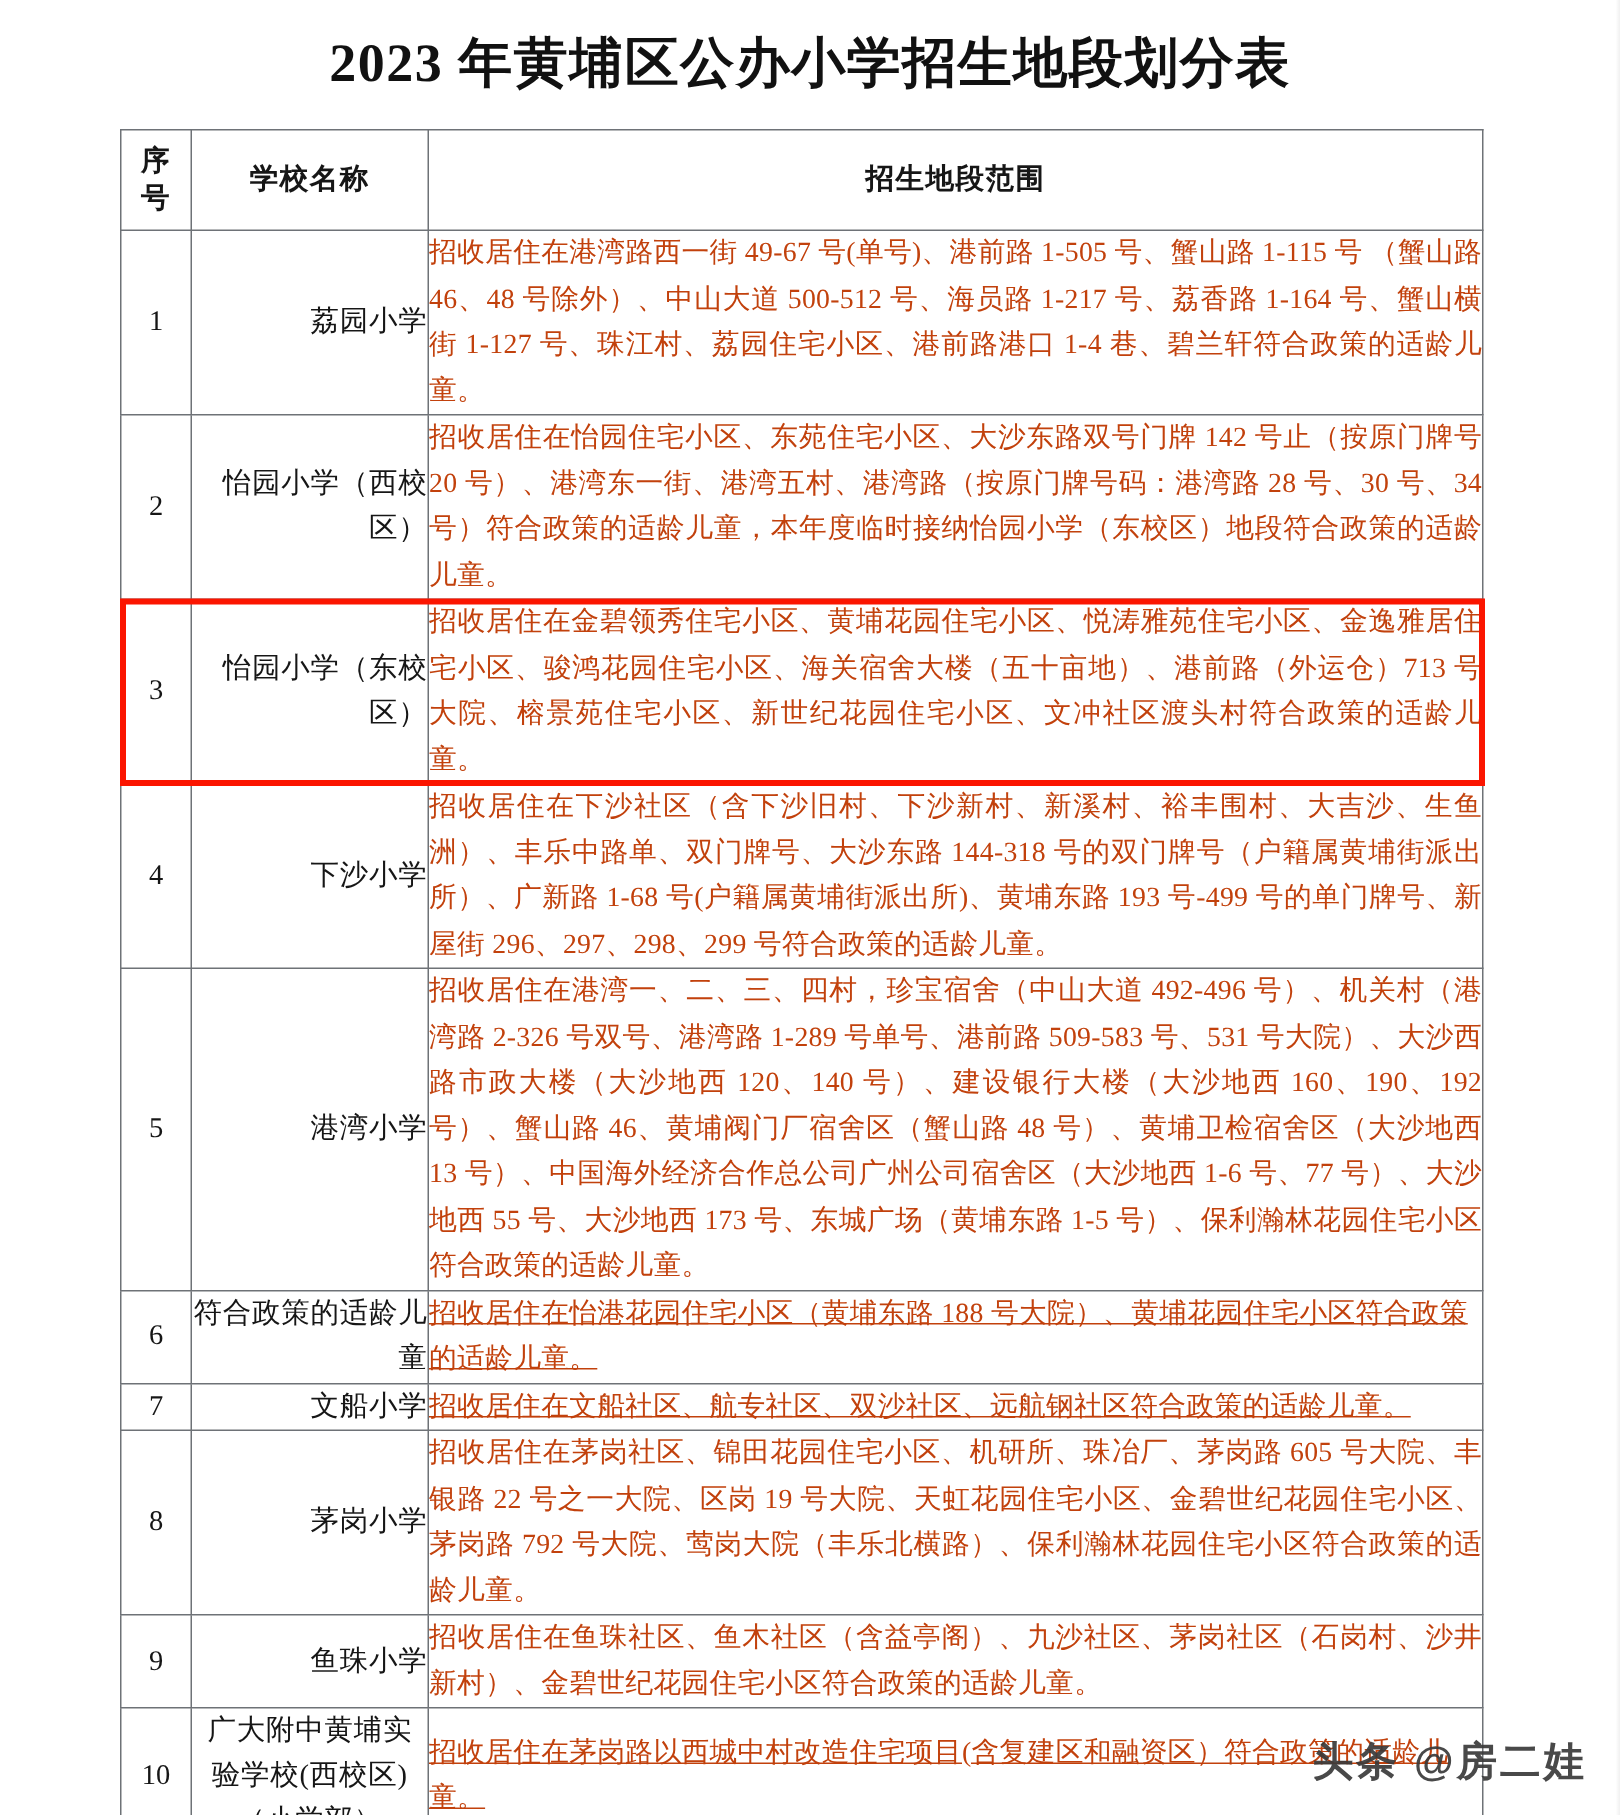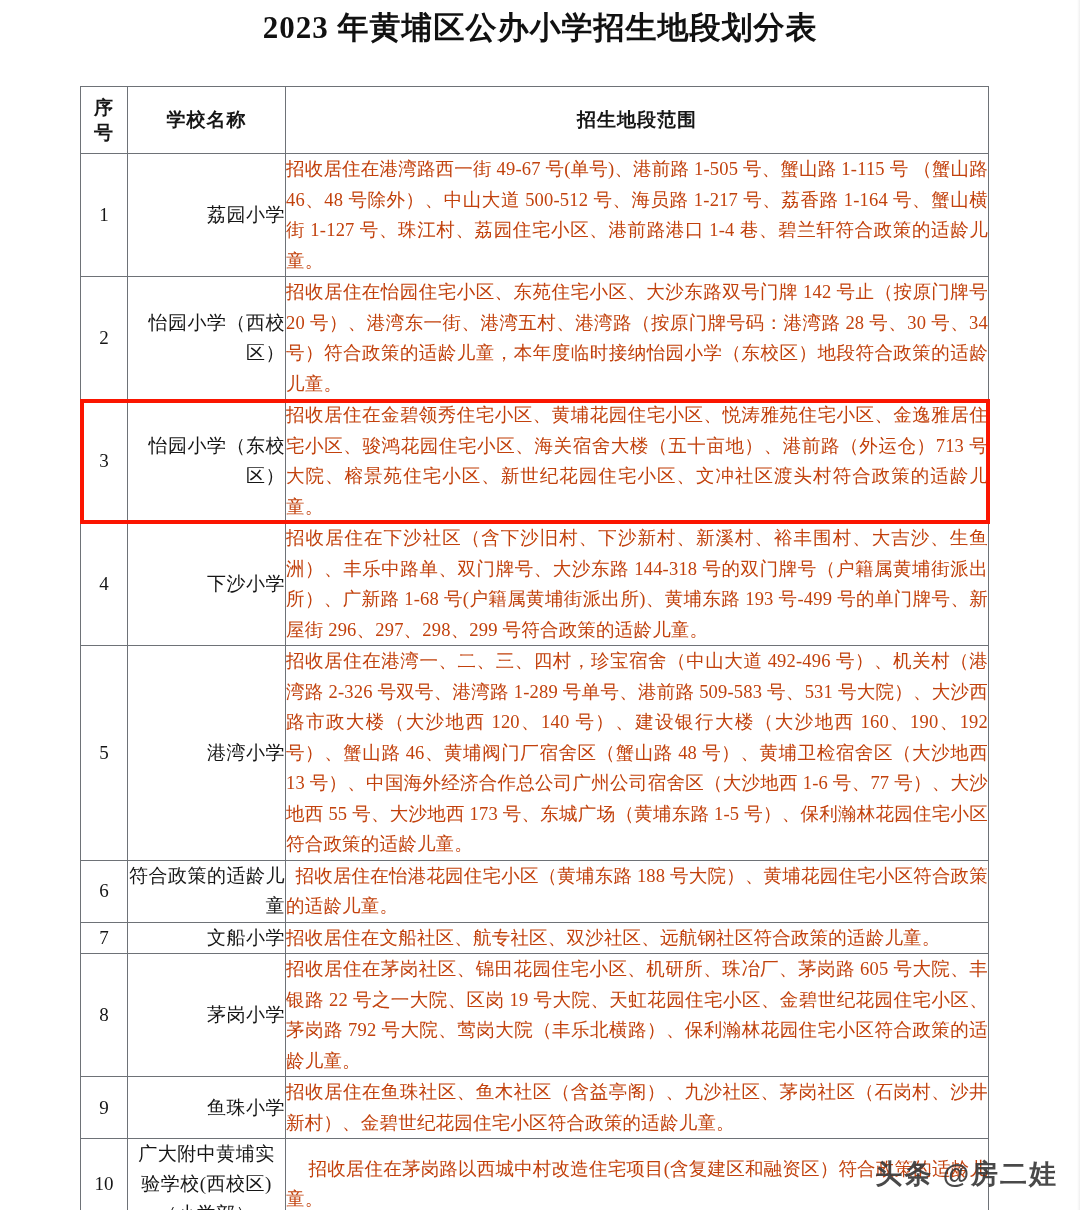--- a/index.html
+++ b/index.html
@@ -15,24 +15,24 @@
     color: #1a1a1a;
     position: relative;
     overflow: hidden;
   }
 
   
   .doc-title {
     text-align: center;
     font-family: "Liberation Serif", "DejaVu Serif", serif;
     font-weight: bold;
-    font-size: 31px;
+    font-size: 36px;
     letter-spacing: 1px;
     color: #111111;
-    padding-top: 7px;
+    padding-top: 21px;
     padding-bottom: 0;
     line-height: 42px;
     white-space: nowrap;
   }
 
   
   .table-wrap {
     position: absolute;
     left: 80px;
     top: 86px;
@@ -95,21 +95,22 @@
   .cell-range {
     text-align: justify;
     text-align-last: left;
     font-size: 18.5px;
     line-height: 30.5px;
     color: #c2410c;
     padding: 7px 10px 8px 11px;
     letter-spacing: 0.2px;
   }
   .cell-range.tight {
-    text-align: right;
+    text-align: left;
+    text-decoration: underline;
   }
 
   
   .highlight-box {
     position: absolute;
     border: 4px solid #fb1500;
     box-sizing: border-box;
     pointer-events: none;
     z-index: 5;
     background: transparent;

